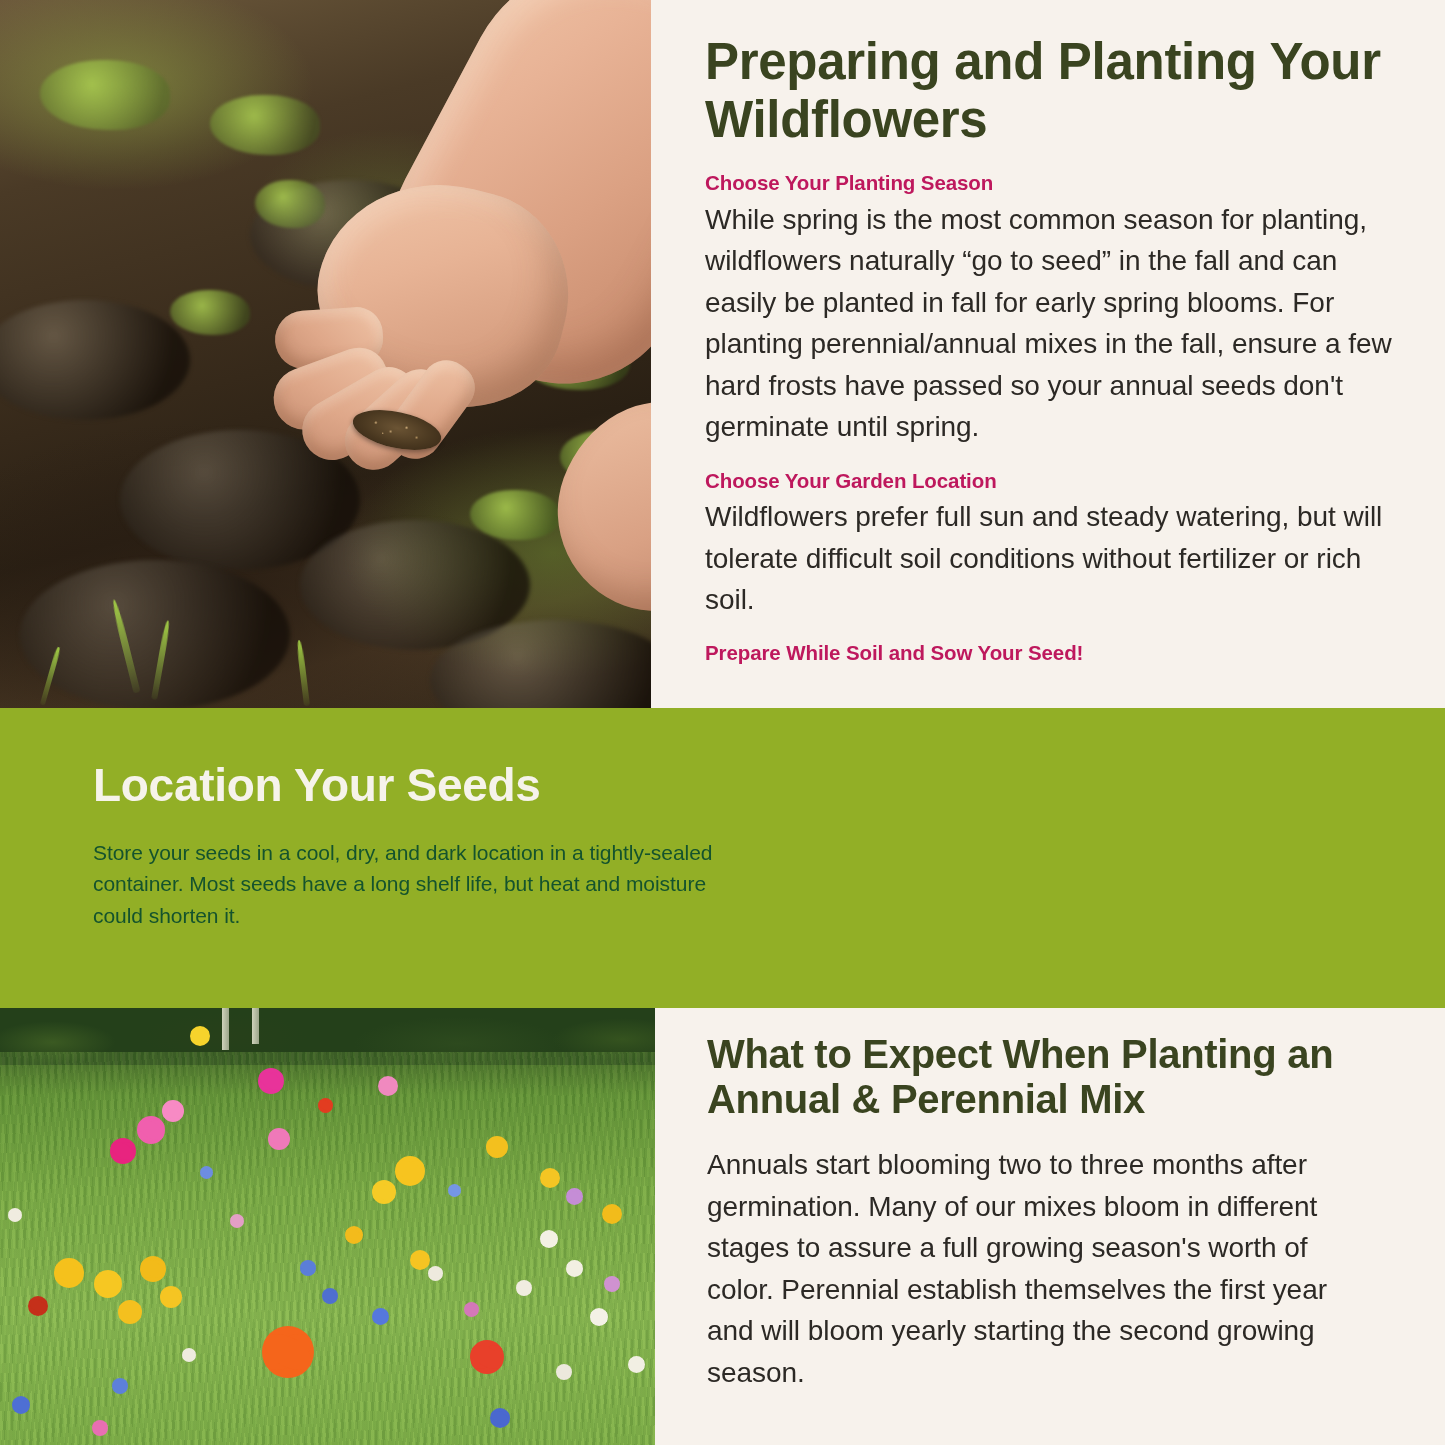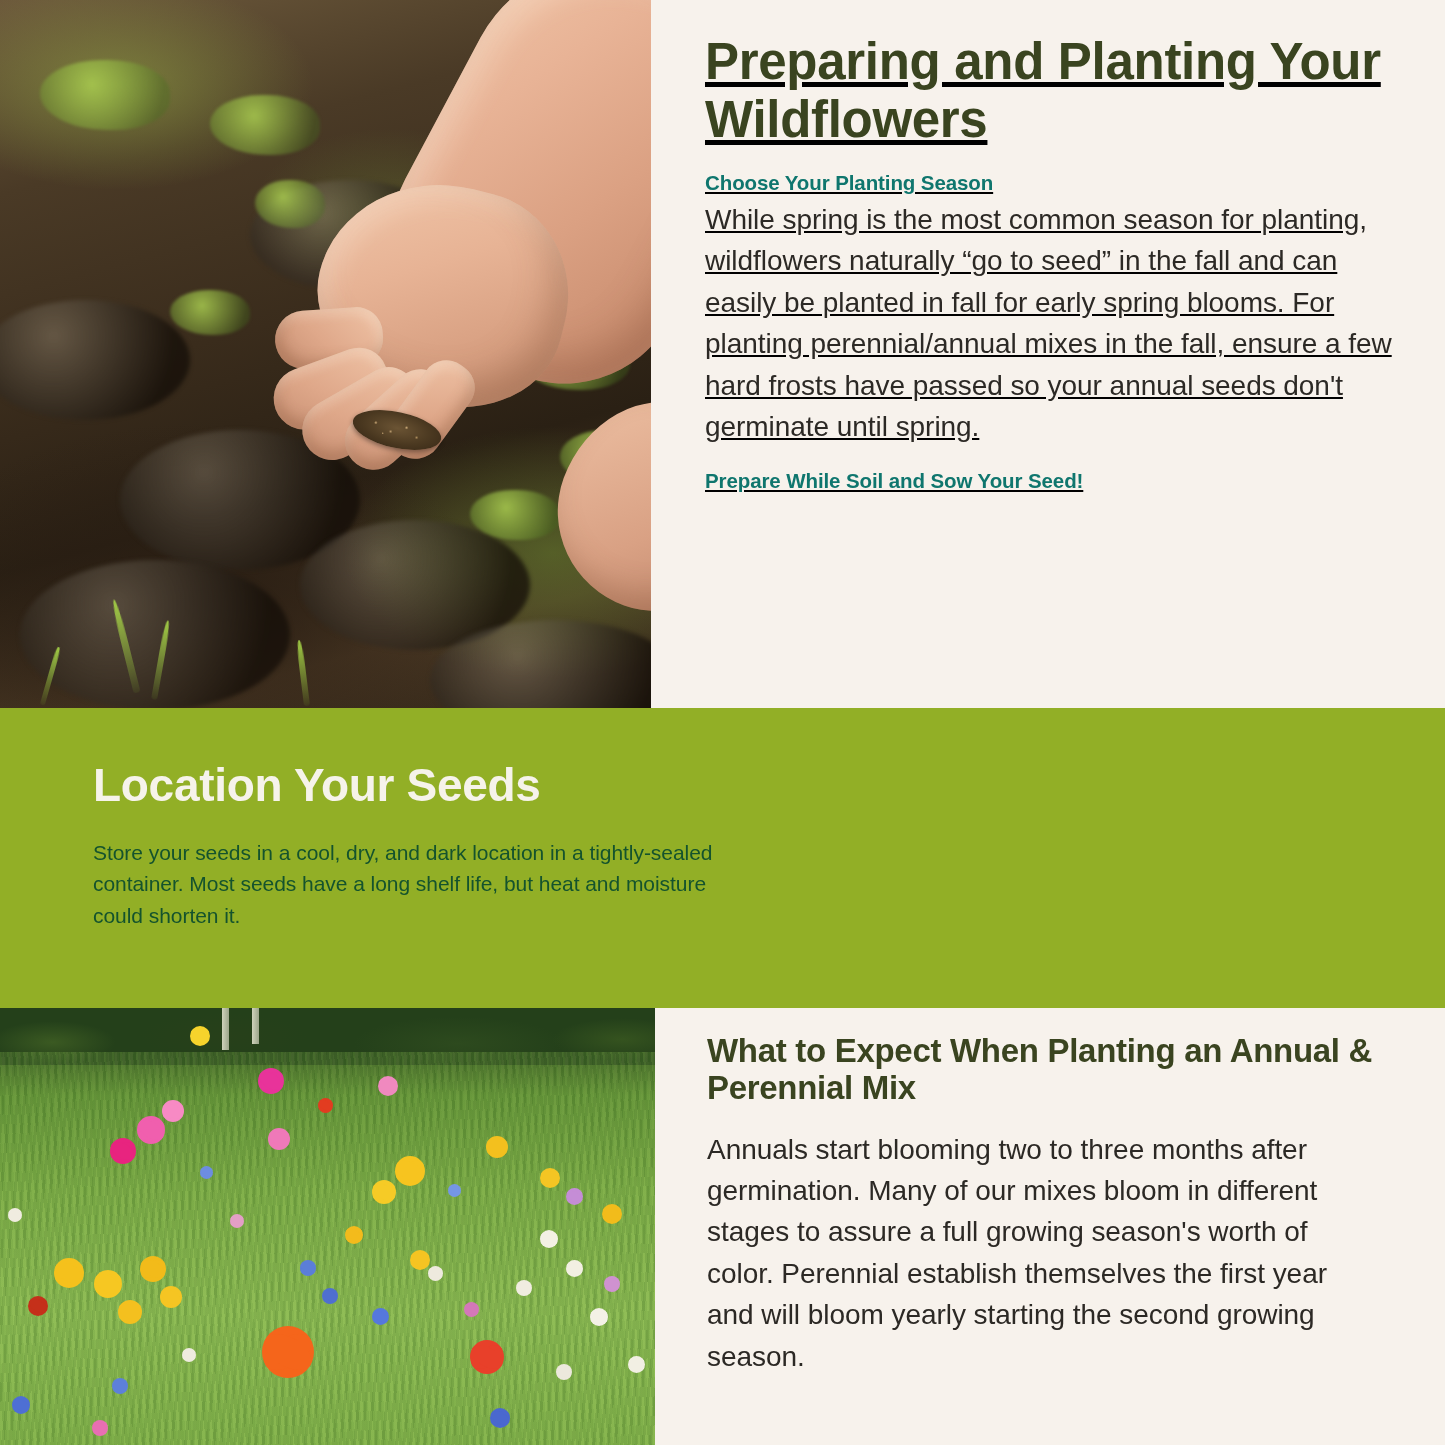--- a/index.html
+++ b/index.html
@@ -90,28 +90,27 @@
       radial-gradient(circle 3px at 42% 60%, #b99a6c, transparent 60%),
       radial-gradient(circle 3px at 62% 35%, #d2b07d, transparent 60%),
       radial-gradient(circle 3px at 78% 62%, #b0905f, transparent 60%),
       radial-gradient(circle 2px at 32% 72%, #c5a474, transparent 60%);
   }
 
   .text-col-1 {
     position:absolute; left:651px; top:0; width:794px; height:708px;
     background:#f7f2ec;
     padding:33px 35px 0 54px;
-    text-decoration:underline;
   }
   h1.main-title {
     font-size:51px; line-height:1.13; font-weight:700;
     color:#3a4420; letter-spacing:-.3px; margin-bottom:22px;
   }
   .sub-head {
-    font-size:20.5px; font-weight:700; color:#0f766e;
+    font-size:20.5px; font-weight:700; color:#be185d;
     line-height:1.3; margin-bottom:2px; letter-spacing:-.1px;
   }
   .body-text {
     font-size:28px; line-height:1.48; color:#2c2925; letter-spacing:-.05px;
   }
   .blk { margin-bottom:20px; }
   .blk:last-child { margin-bottom:0; }
 
   
   .row2 {
@@ -161,21 +160,21 @@
   .fl.petal5::before { transform:rotate(60deg) scaleX(.55); }
   .fl.petal5::after  { transform:rotate(-60deg) scaleX(.55); }
   .fl .core { position:absolute; left:32%; top:32%; width:36%; height:36%;
               border-radius:50%; background:#5a3a12; }
 
   .text-col-3 {
     position:absolute; left:655px; top:0; width:790px; height:437px;
     background:#f7f2ec; padding:24px 70px 0 52px;
   }
   h2.sec3-title {
-    font-size:33px; font-weight:700; color:#3a4420;
+    font-size:40px; font-weight:700; color:#3a4420;
     line-height:1.13; letter-spacing:-.3px; margin-bottom:22px;
   }
 </style>
 </head>
 <body>
 
 <div class="page">
 
   <div class="row1">
 
@@ -212,20 +211,24 @@
     </div>
 
     <div class="text-col-1">
       <h1 class="main-title">Preparing and Planting Your Wildflowers</h1>
 
       <div class="blk">
         <div class="sub-head">Choose Your Planting Season</div>
         <p class="body-text">While spring is the most common season for planting, wildflowers naturally “go to seed” in the fall and can easily be planted in fall for early spring blooms. For planting perennial/annual mixes in the fall, ensure a few hard frosts have passed so your annual seeds don't germinate until spring.</p>
       </div>
 
+      <div class="blk">
+        <div class="sub-head">Choose Your Garden Location</div>
+        <p class="body-text">Wildflowers prefer full sun and steady watering, but will tolerate difficult soil conditions without fertilizer or rich soil.</p>
+      </div>
 
       <div class="blk">
         <div class="sub-head">Prepare While Soil and Sow Your Seed!</div>
       </div>
     </div>
   </div>
 
   <div class="row2">
     <div class="green-text">
       <h2 class="band-title">Location Your Seeds</h2>

